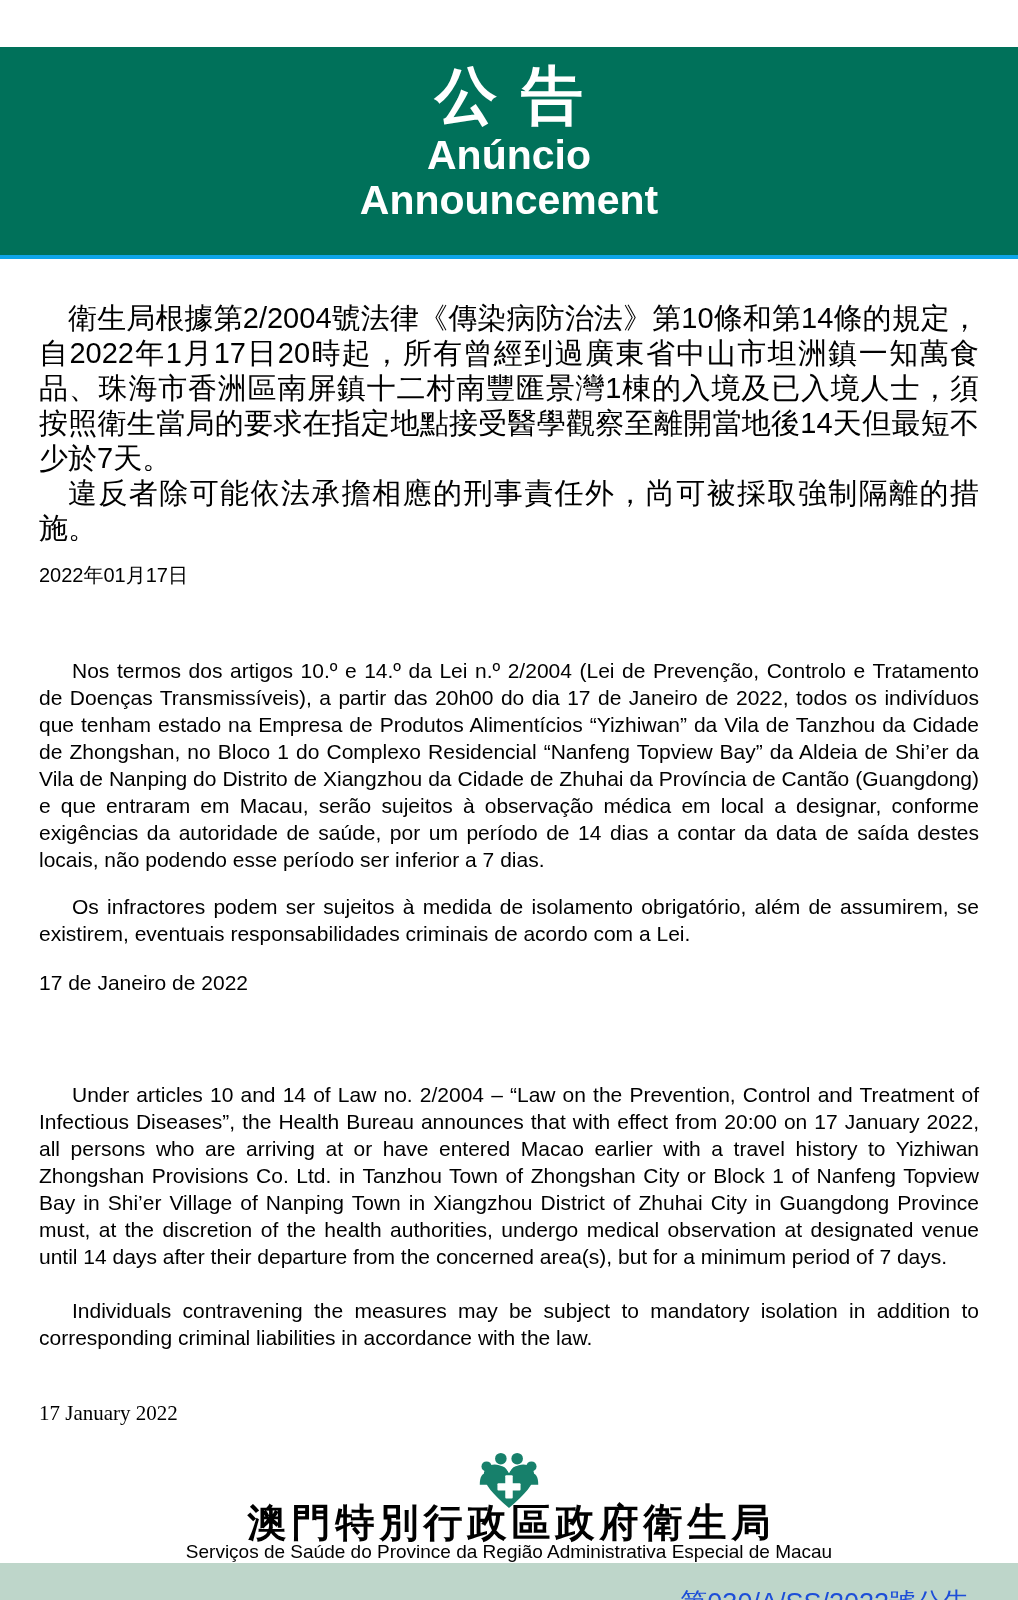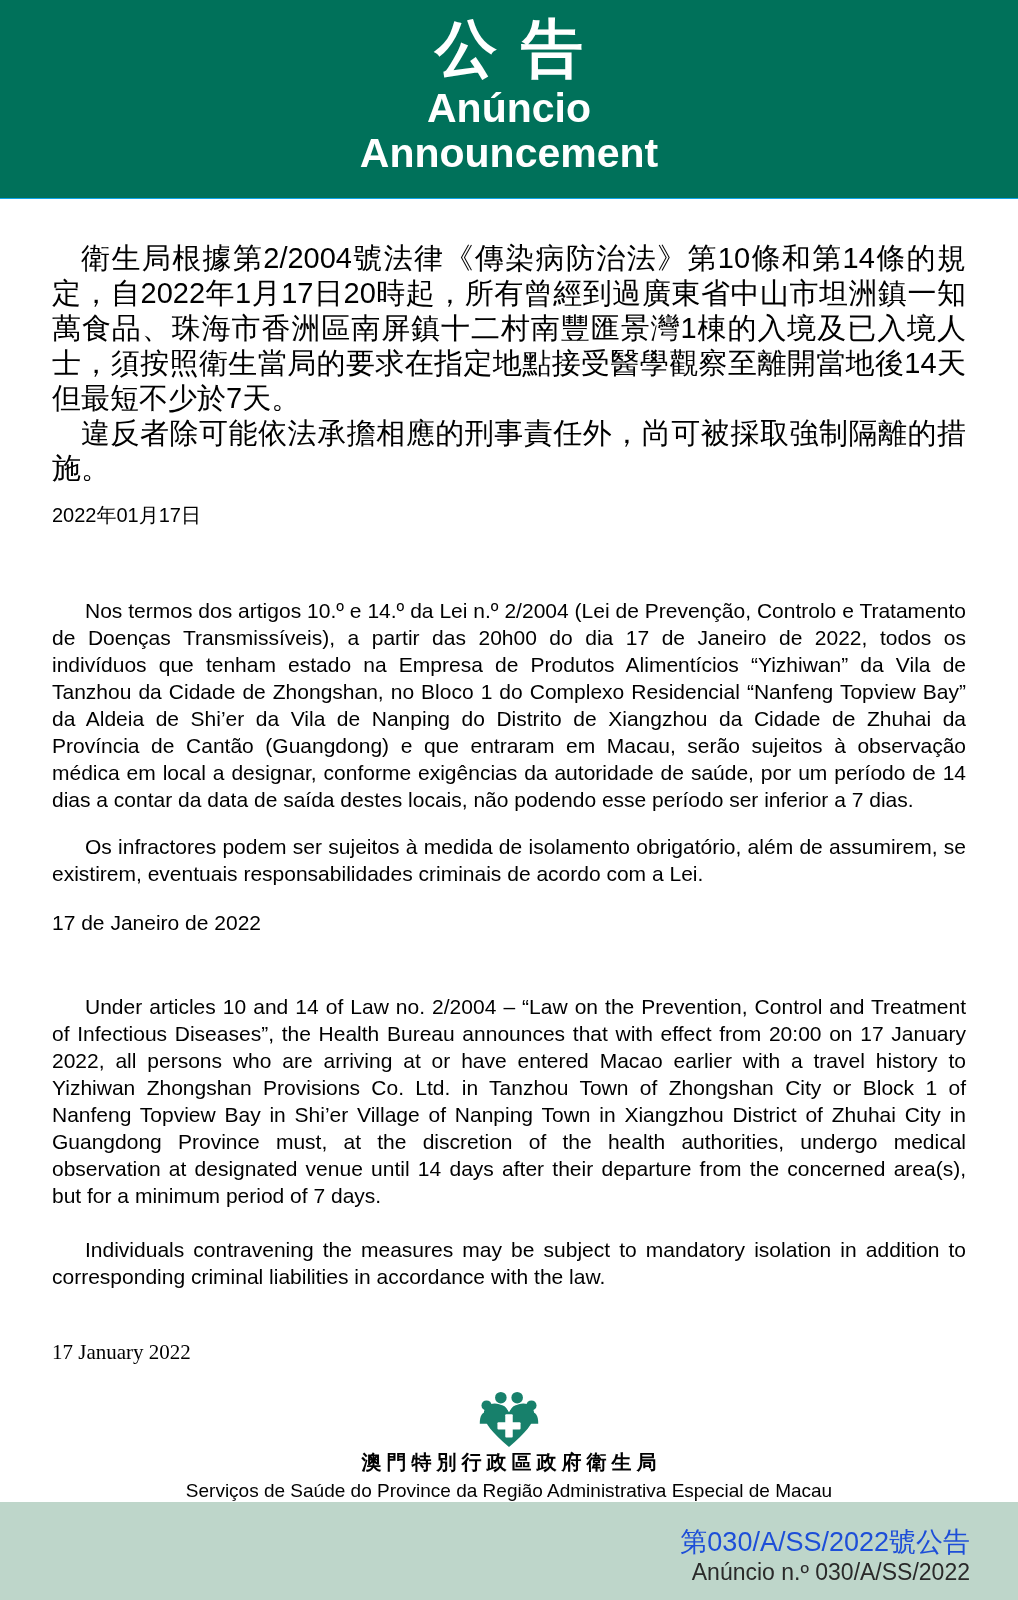--- a/index.html
+++ b/index.html
@@ -16,58 +16,59 @@
     font-family:"Liberation Sans","DejaVu Sans",sans-serif;
     color:var(--body-text);
   }
   .page{width:1018px;height:1600px;display:flex;flex-direction:column;overflow:hidden;background:#fff;}
 
   
   .banner{
     background:var(--header-bg);
     color:var(--header-text);
     text-align:center;
-    padding:12px 0 22px;
-    border-bottom:1px solid #0ea5e9;
+    padding:12px 0 32px;
+    border-bottom:4px solid #0ea5e9;
+    margin-top:47px;
   }
   .banner .t-zh{
     font-size:62px;font-weight:bold;line-height:74px;
     letter-spacing:24px;text-indent:24px;
   }
   .banner .t-pt,.banner .t-en{
     font-size:41px;font-weight:bold;line-height:45px;
   }
 
   
-  .content{padding:0 52px;}
+  .content{padding:0 39px;}
   p{margin:0;}
   .zh-para{
     font-size:29px;line-height:35px;
     text-align:justify;text-indent:29px;
   }
   .zh-1{margin-top:42px;}
   .zh-2{}
   .zh-date{font-size:20px;margin-top:16px;}
 
   .lat-para{
     font-size:21px;line-height:27px;
     text-align:justify;text-indent:33px;
   }
   .pt-1{margin-top:68px;}
   .pt-2{margin-top:20px;}
   .pt-date{font-size:21px;margin-top:24px;}
-  .en-1{margin-top:58px;}
+  .en-1{margin-top:86px;}
   .en-2{margin-top:27px;}
   .en-date{font-size:21px;margin-top:50px;font-family:Liberation Serif, serif;}
 
   
   .signature{text-align:center;margin-top:16px;}
   .signature .logo{display:block;margin:0 auto;}
   .org-zh{
-    font-size:20px;font-weight:bold;line-height:34px;
+    font-size:39px;font-weight:bold;line-height:34px;
     letter-spacing:5px;text-indent:5px;margin-top:-4px;
   }
   .org-pt{font-size:19px;line-height:23px;}
 
   
   .refbar{
     margin-top:auto;
     background:var(--footer-bg);
     height:113px;
     padding:24px 48px 0 0;

